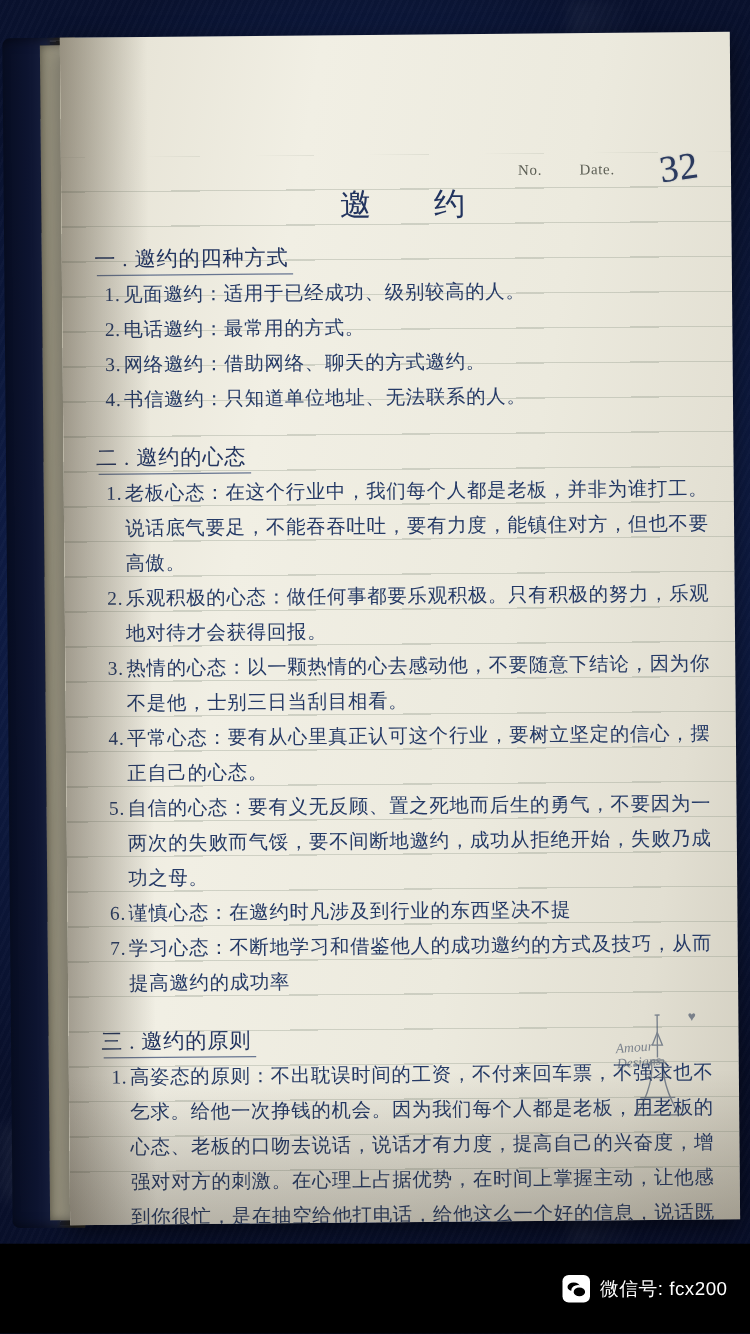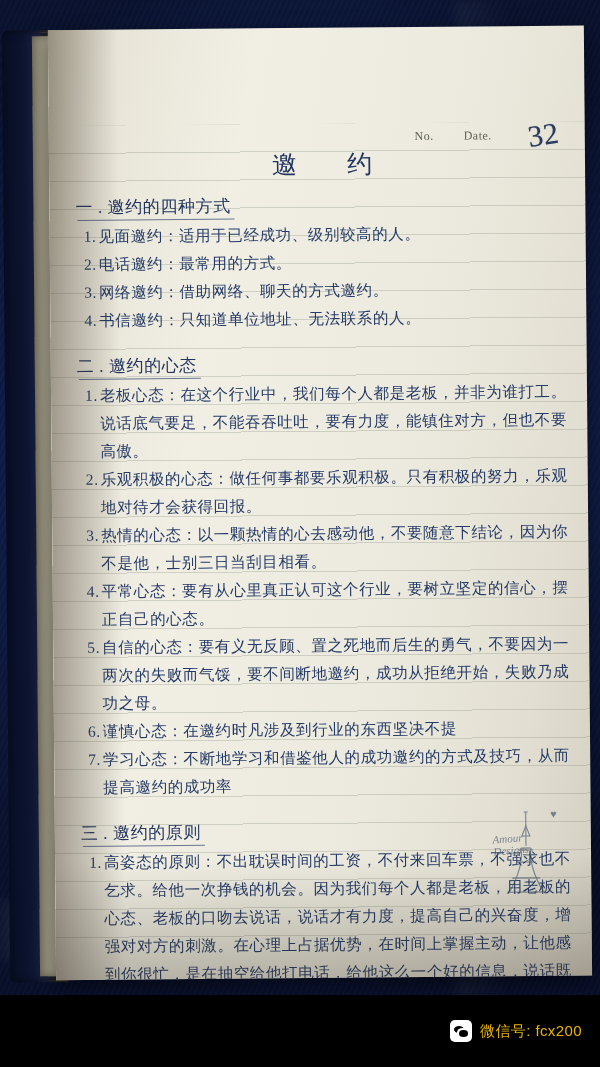--- a/index.html
+++ b/index.html
@@ -235,21 +235,21 @@
   .wechat-badge::after {
     content: "";
     position: absolute;
     left: 9px; top: 10px;
     width: 9px; height: 6.5px;
     background: #000;
     border-radius: 50%;
     box-shadow: -1px -1px 0 1px #fff;
   }
   .footer-text {
-    color: #eab308;
+    color: #ffffff;
     font-size: 15px;
     letter-spacing: .4px;
     font-family: "Liberation Sans", sans-serif;
   }
 </style>
 </head>
 <body>
 
 <div id="photo">
   <div class="cloth-sheen"></div>

